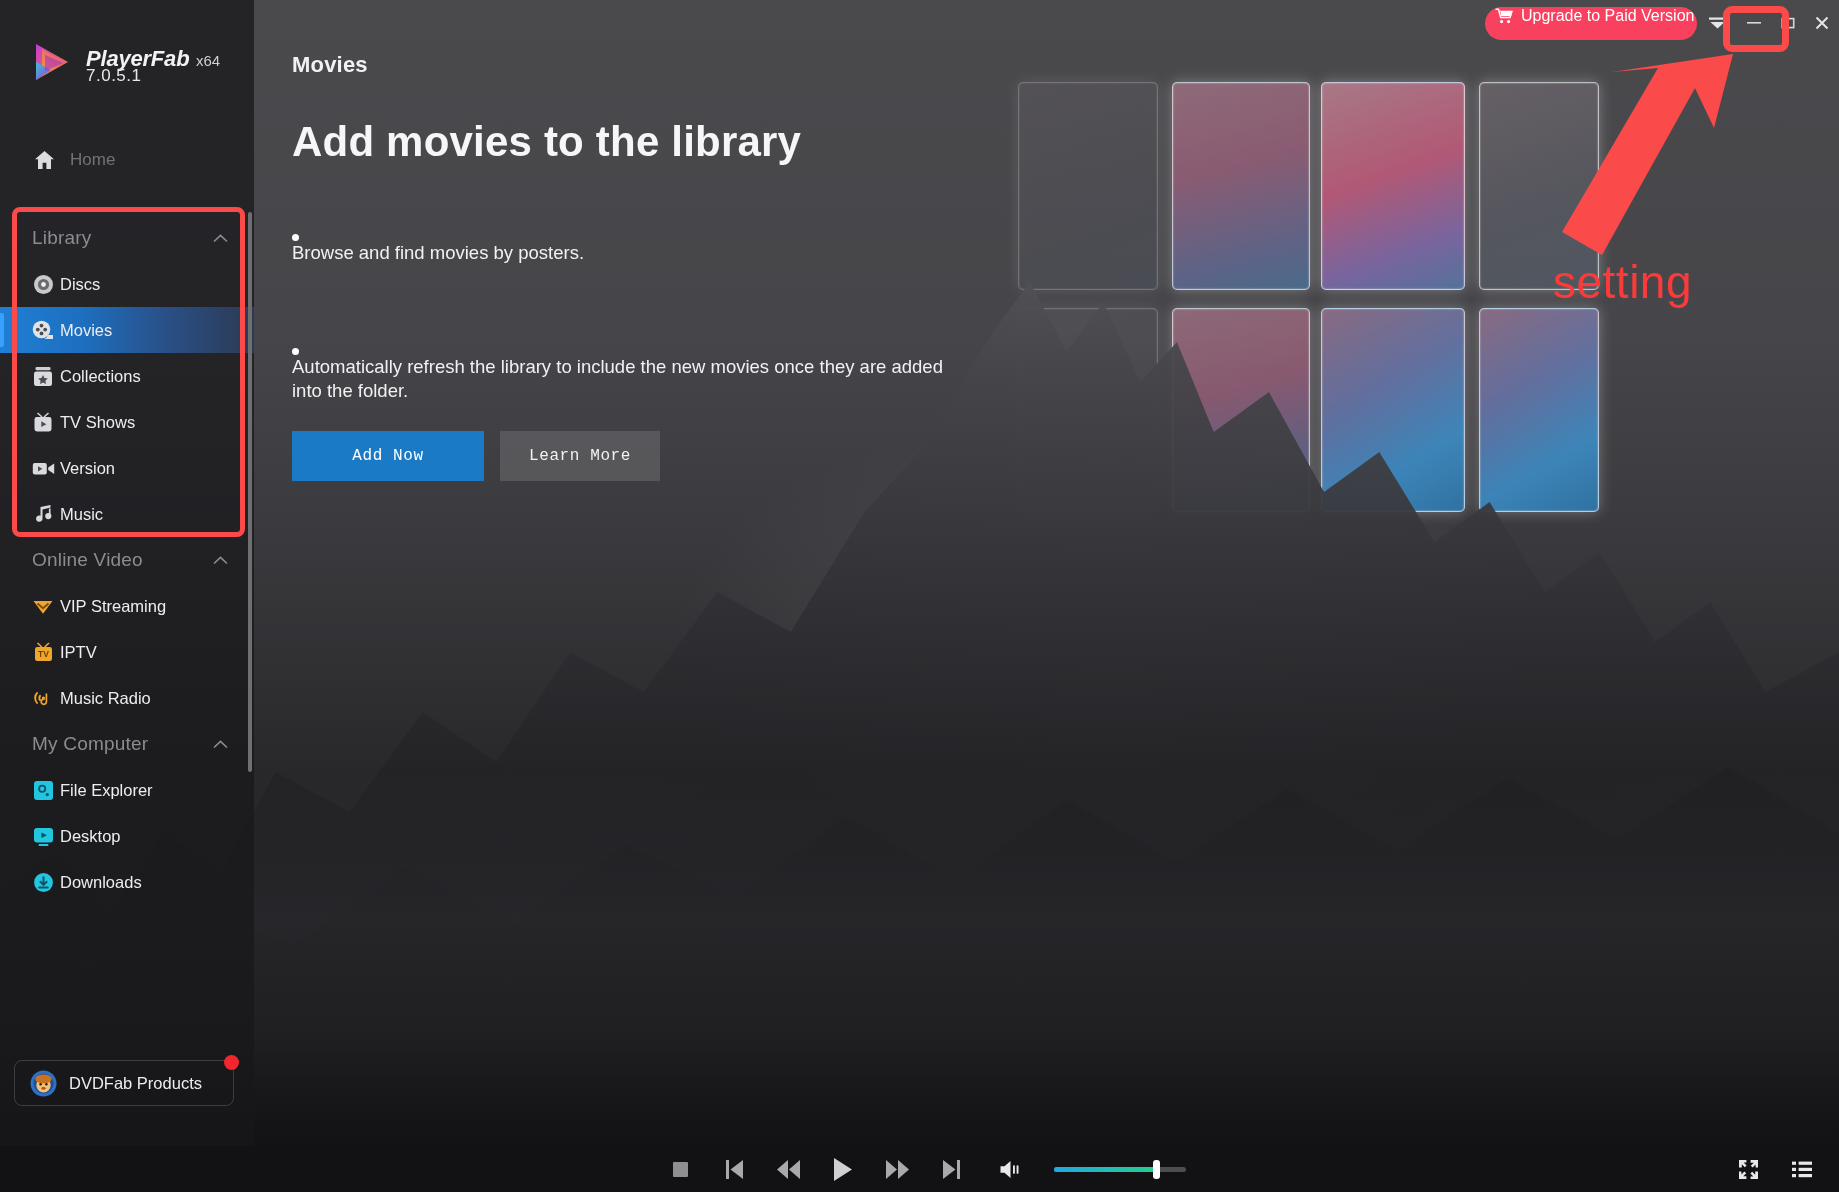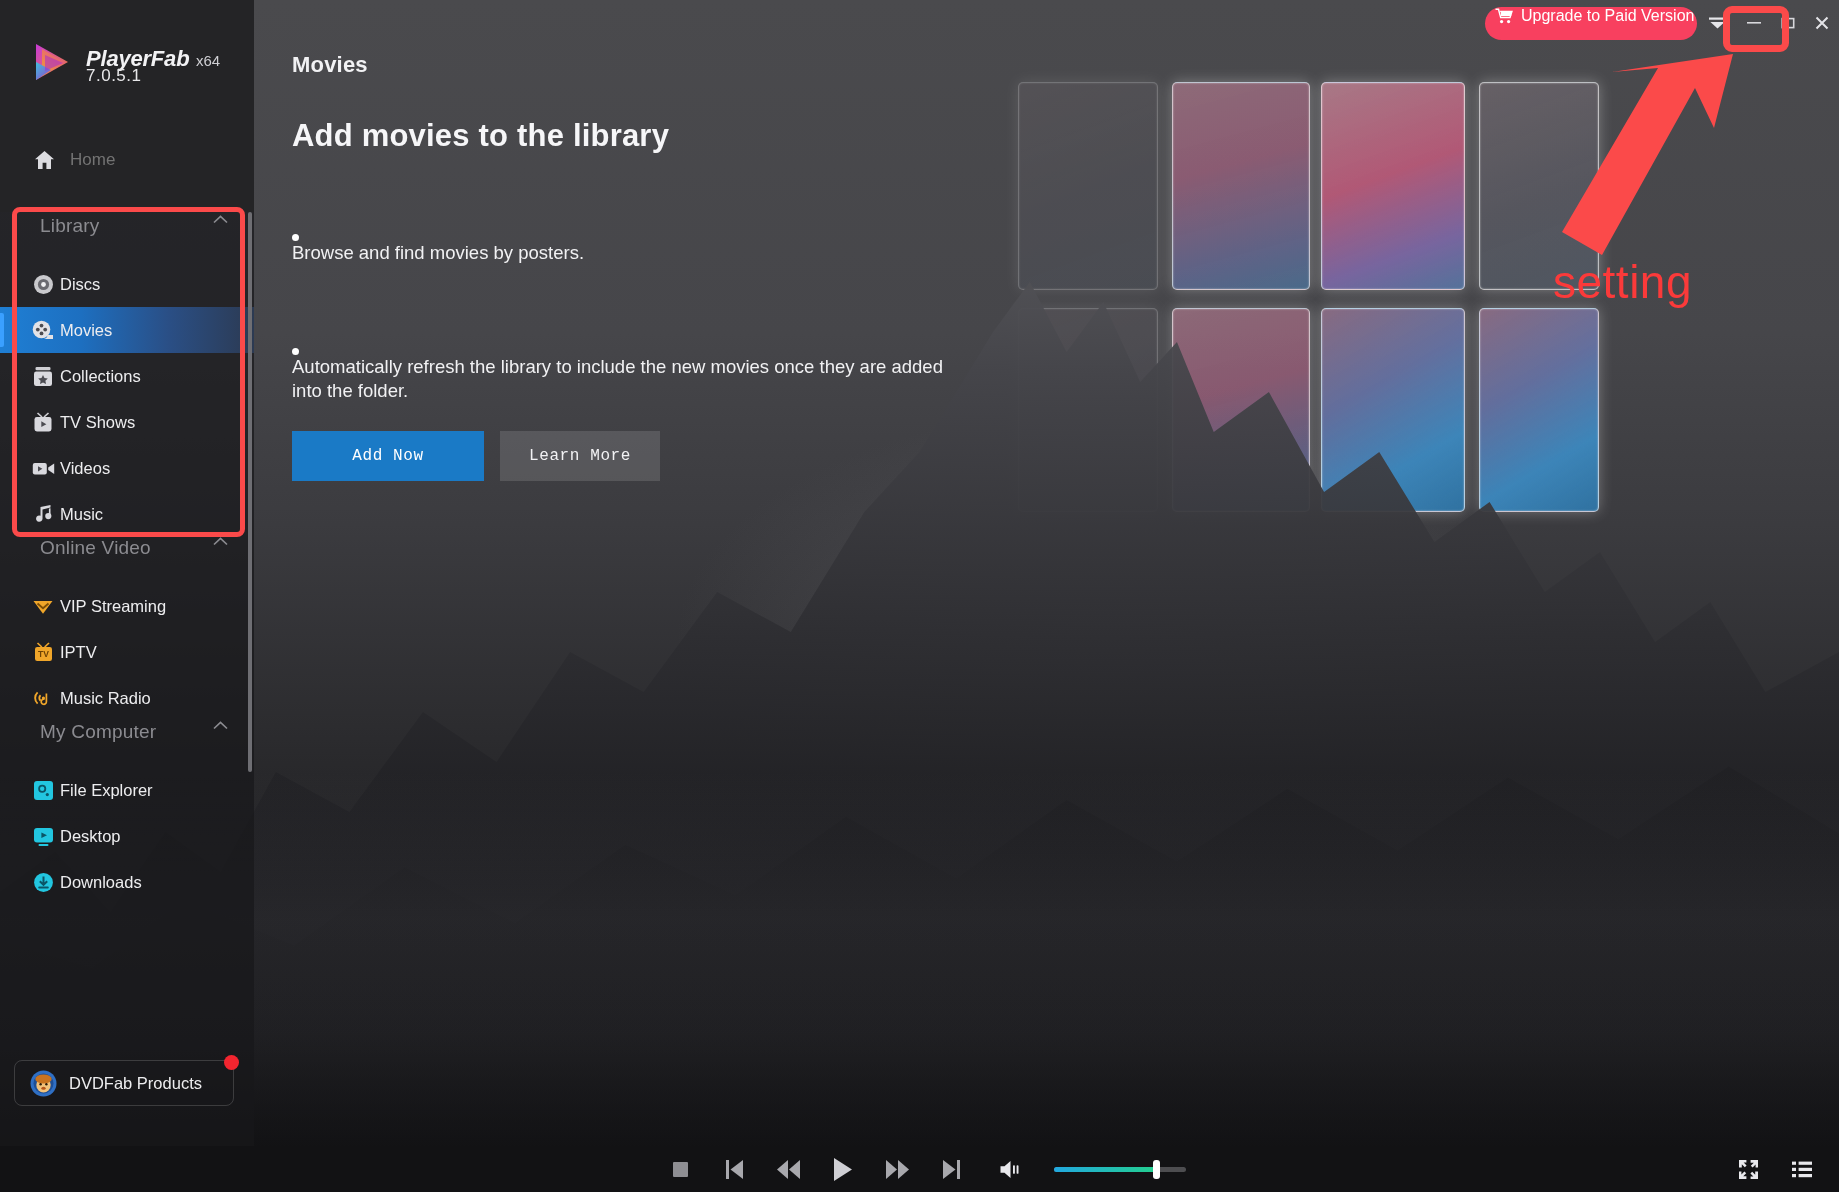--- a/index.html
+++ b/index.html
@@ -94,21 +94,21 @@
 
   .nav-home {
     position: absolute; left: 0; top: 131px; width: 254px; height: 58px;
     display: flex; align-items: center; cursor: pointer;
   }
   .nav-home .ico { width: 36px; margin-left: 26px; display: flex; justify-content: center; }
   .nav-home .lbl { margin-left: 8px; font-size: 17px; color: #737373; }
 
   .group { position: absolute; width: 254px; }
   .group-head {
-    height: 46px; display: flex; cursor: pointer; margin-left: 8px;
+    height: 46px; display: flex; align-items: center; cursor: pointer;
   }
   .group-head .gt { margin-left: 32px; font-size: 19px; color: #8b8b90; letter-spacing: 0.2px; }
   .group-head .chev { margin-left: auto; margin-right: 26px; color: #8b8b90; }
 
   .item {
     height: 46px; display: flex; align-items: center; position: relative; cursor: pointer;
   }
   .item .ico { width: 34px; margin-left: 26px; display: flex; justify-content: center; align-items: center; }
   .item .lbl { margin-left: 0; font-size: 16.5px; color: #ededef; }
   .item.active {
@@ -136,21 +136,21 @@
   }
 
   
   .main { position: absolute; left: 254px; top: 0; width: 1585px; height: 1146px; }
   .page-tab {
     position: absolute; left: 38px; top: 52px;
     font-size: 22px; font-weight: 700; color: #f2f2f4; letter-spacing: 0.2px;
   }
   .page-title {
     position: absolute; left: 38px; top: 118px;
-    font-size: 31px; font-weight: 700; color: #f6f6f8; letter-spacing: 0.2px;
+    font-size: 42px; font-weight: 700; color: #f6f6f8; letter-spacing: 0.2px;
   }
   .bullets { position: absolute; left: 38px; top: 222px; width: 680px; }
   .bullet { display: flex; margin-bottom: 70px; flex-direction: column; }
   .bullet .dot {
     flex: 0 0 auto; width: 7px; height: 7px; border-radius: 50%;
     background: #fff; margin-top: 12px; margin-right: 12px;
   }
   .bullet .txt { font-size: 18.5px; line-height: 1.33; color: #f1f1f3; }
 
   .btn-row { position: absolute; left: 38px; top: 431px; display: flex; }
@@ -350,21 +350,21 @@
       </div>
 
       <div class="item">
         <span class="ico">
           <svg width="23" height="17" viewBox="0 0 23 17">
             <rect x="0.8" y="3" width="14" height="11.5" rx="2" fill="#d9d9de"></rect>
             <path d="M16.2 7.4 L22.2 3.6 v10.3 l-6-3.8 Z" fill="#d9d9de"></path>
             <path d="M6 6.2 L10.4 8.8 L6 11.4 Z" fill="#4c4c52"></path>
           </svg>
         </span>
-        <span class="lbl">Videos</span>
+        <span class="lbl">Version</span>
       </div>
 
       <div class="item">
         <span class="ico">
           <svg width="20" height="21" viewBox="0 0 20 21" fill="#d9d9de">
             <path d="M7.5 3 L17.5 1 v2.6 L9.5 5.4 v9.3 a3.2 3.2 0 1 1-2-3v-8.7Z"></path>
             <circle cx="15.3" cy="12.1" r="3.1"></circle>
             <path d="M17.5 4.2 v8.2 h-1.6 V4.4Z"></path>
           </svg>
         </span>

